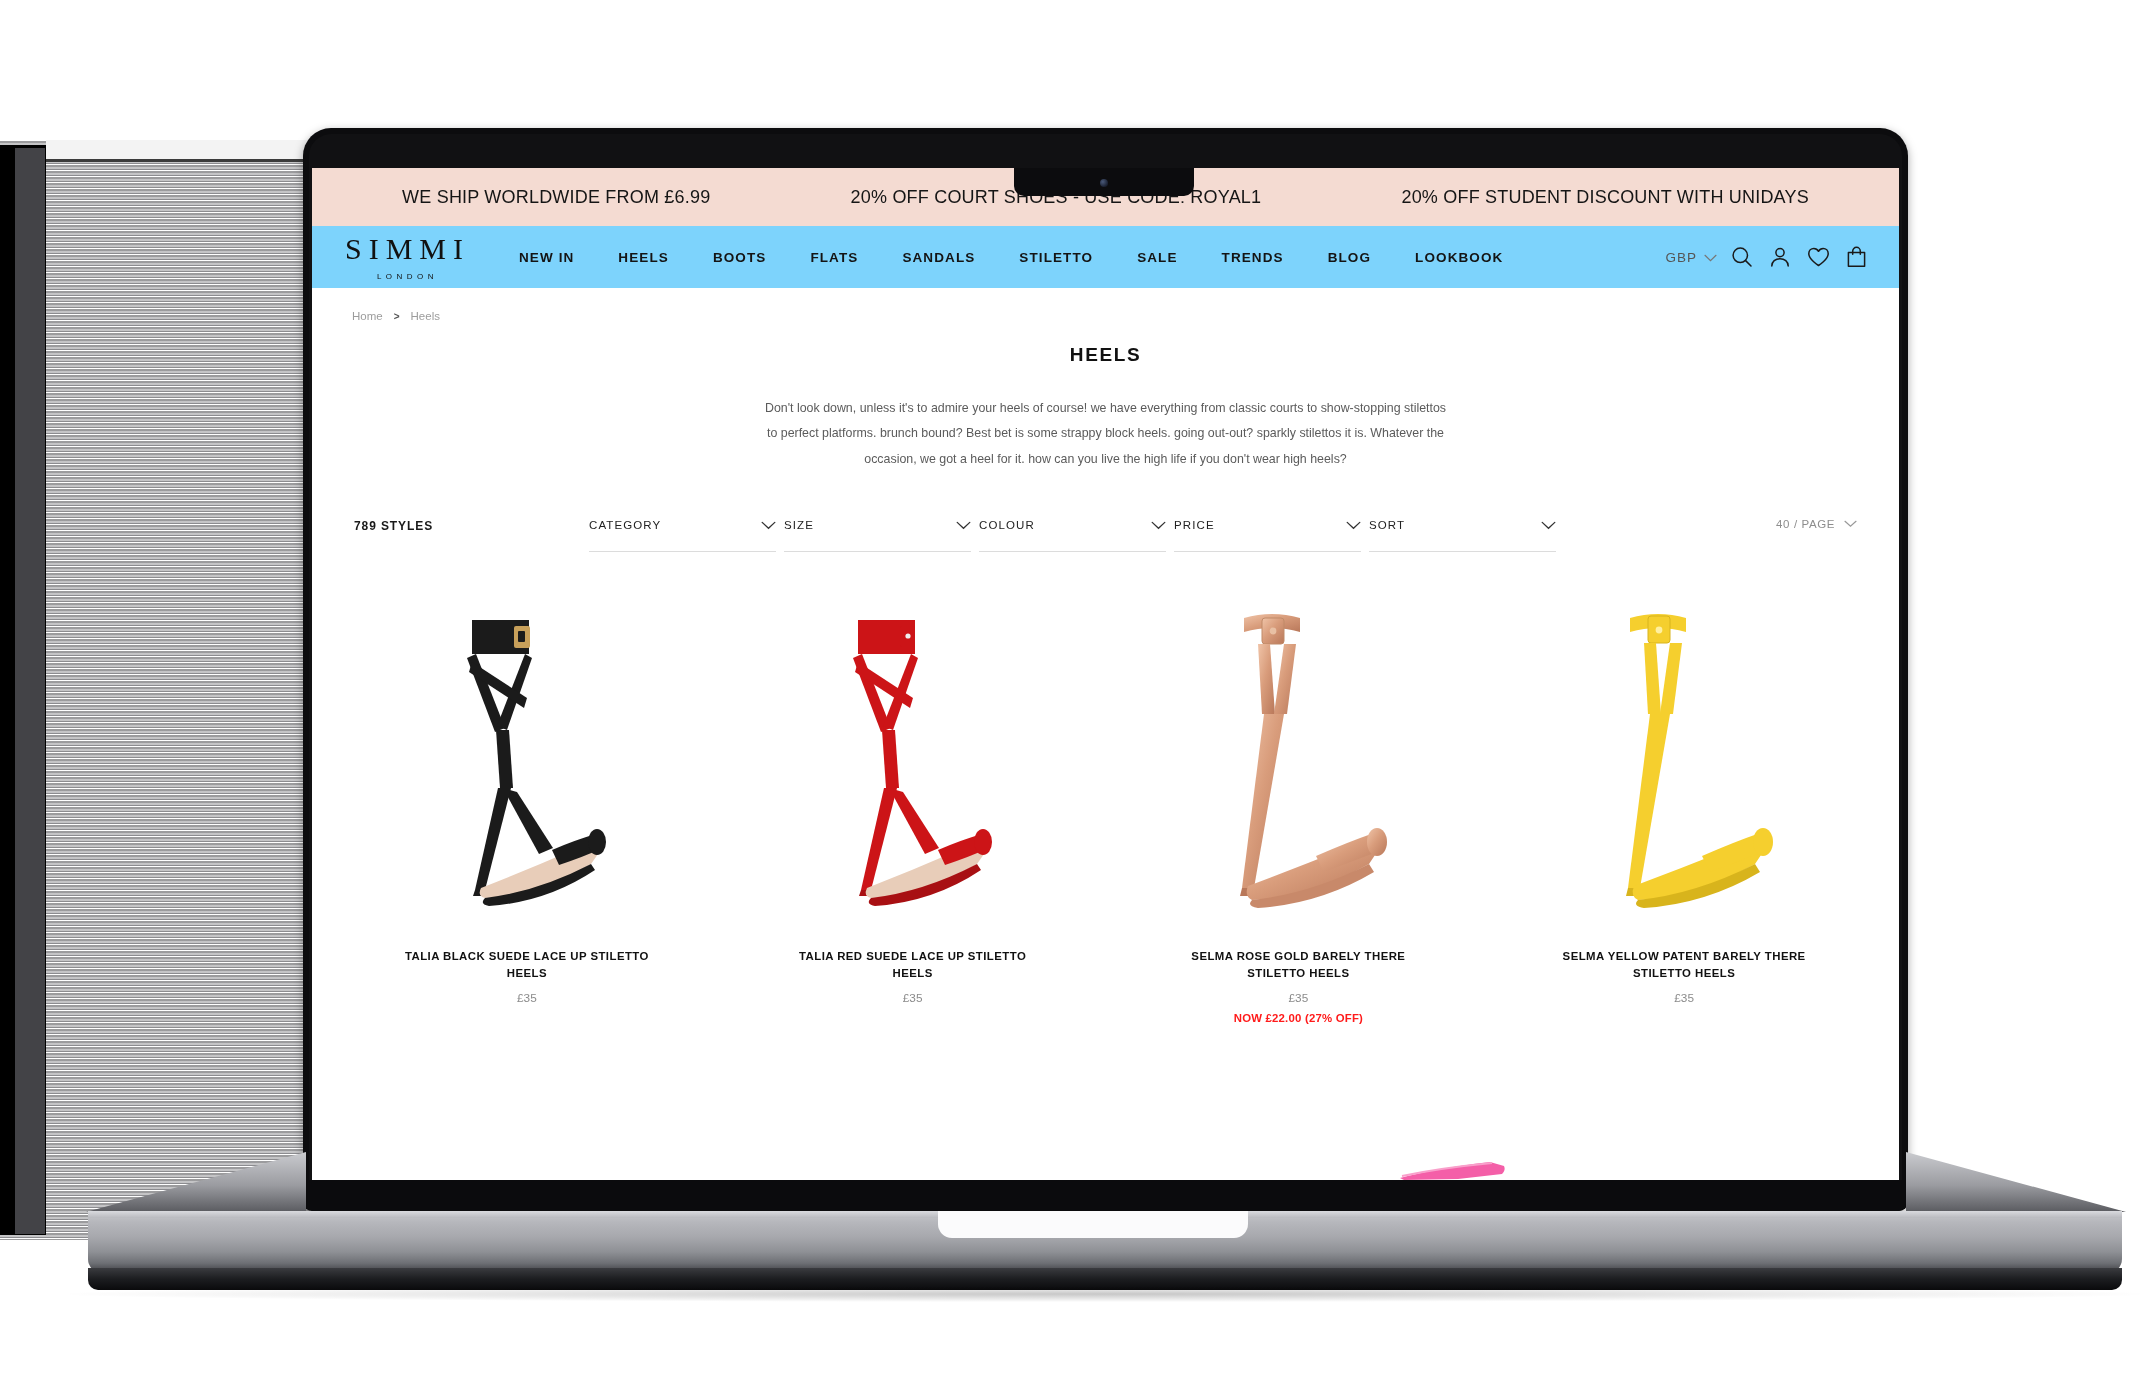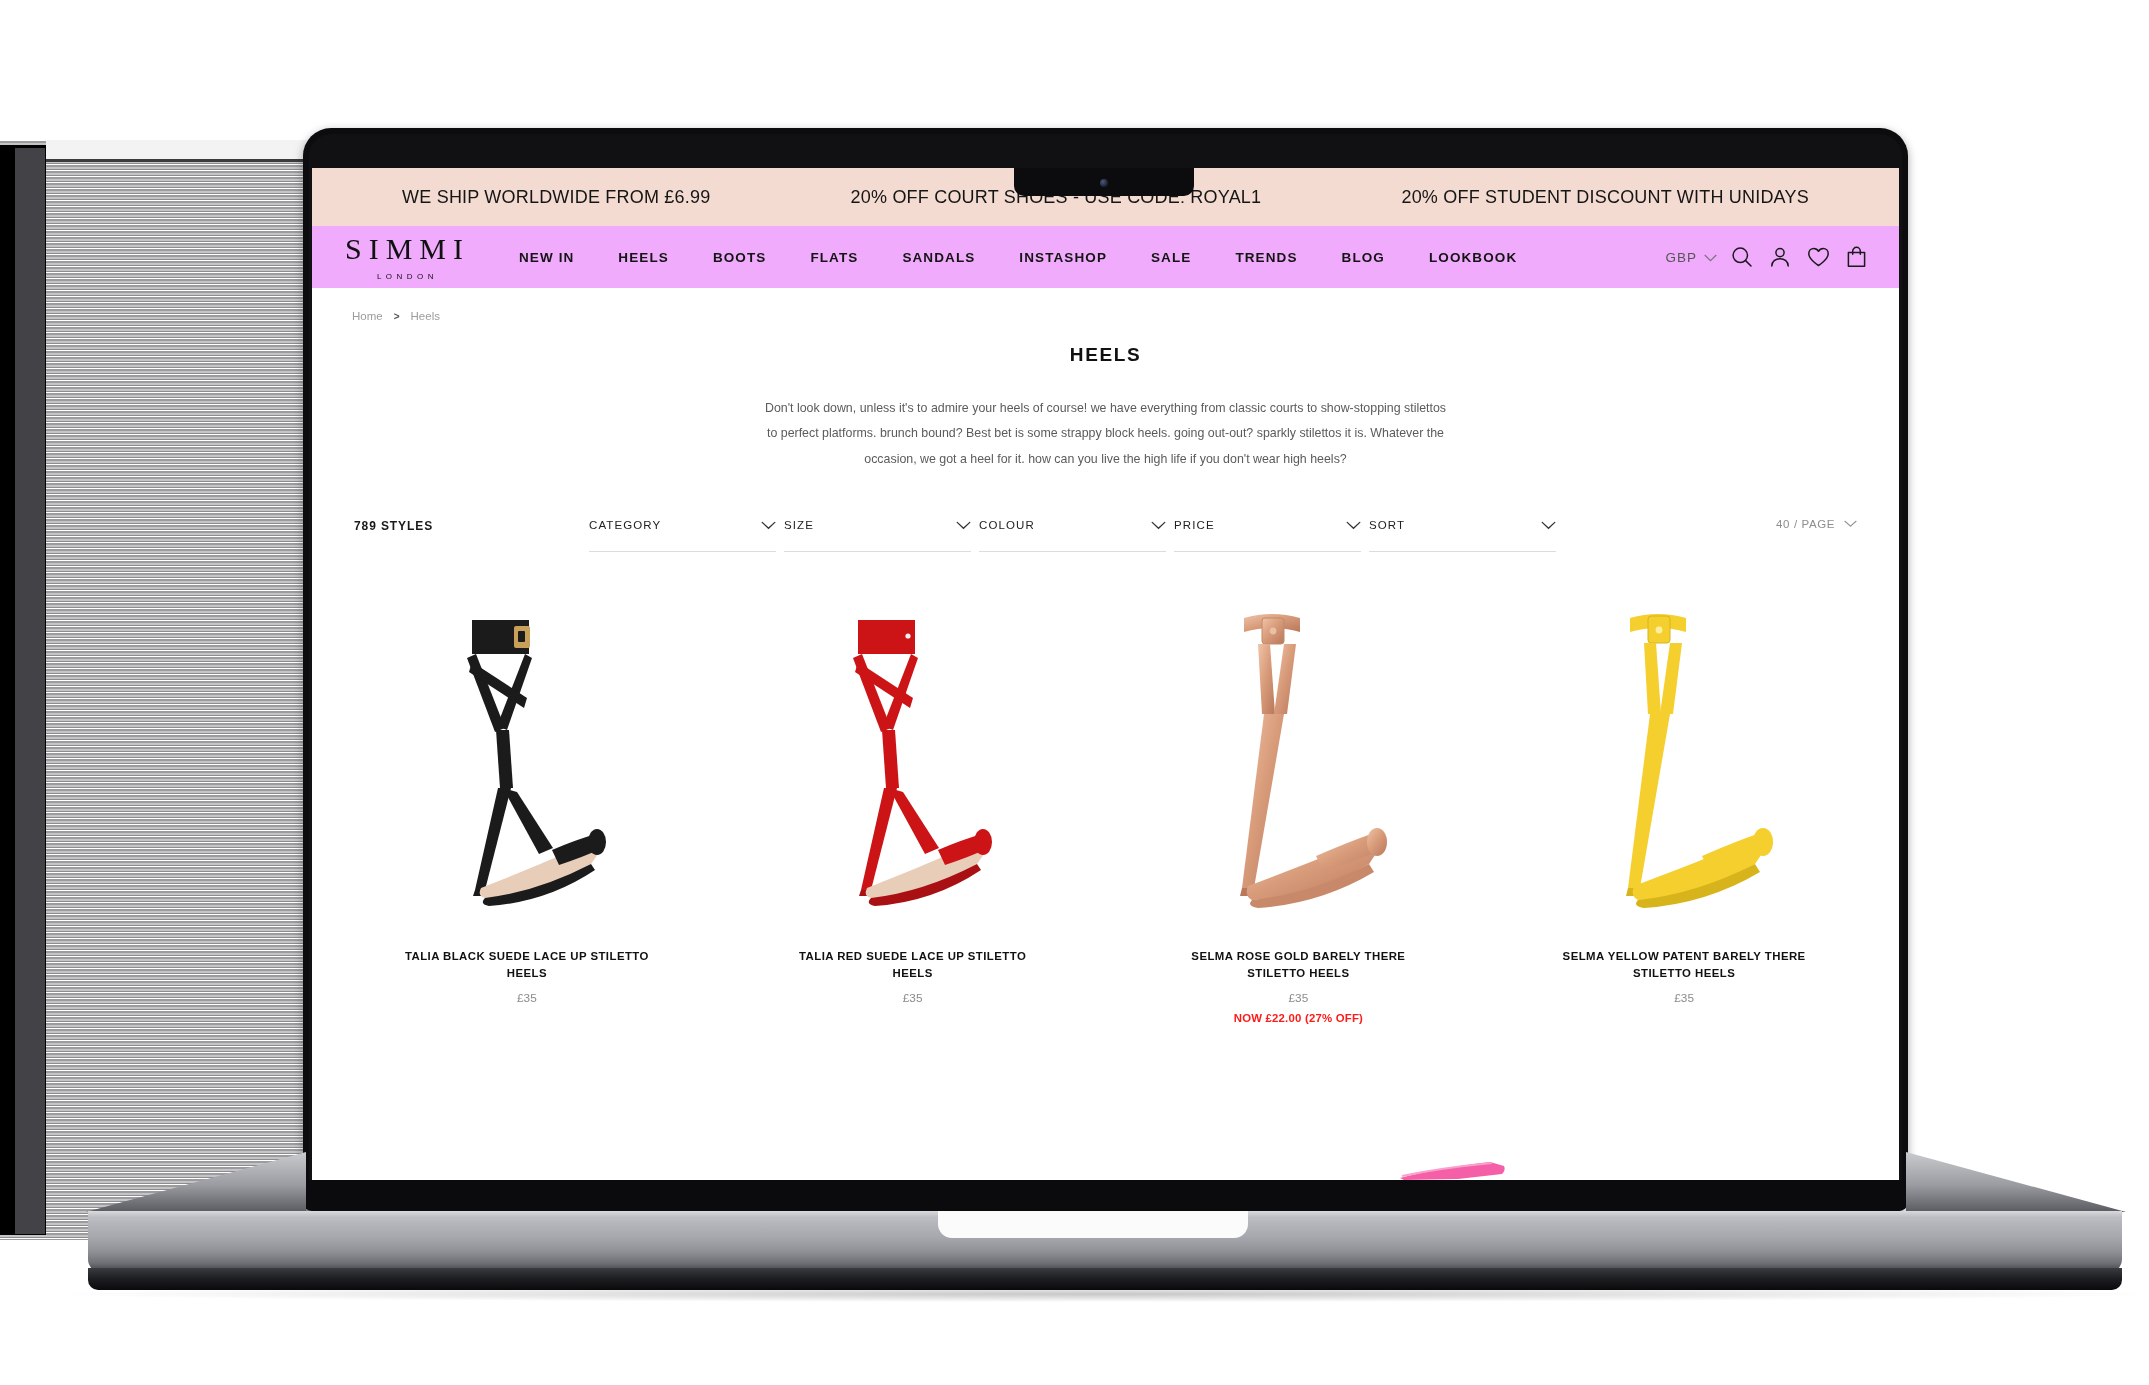--- a/index.html
+++ b/index.html
@@ -106,21 +106,21 @@
   .promo-bar {
     height: 58px; background: #f4dbd2; display: flex; align-items: center;
     justify-content: space-around; padding: 0 20px;
   }
   .promo-msg {
     font-size: 18px; color: #151515; letter-spacing: 0.2px; white-space: nowrap;
     font-family: "Liberation Sans", sans-serif;
   }
 
   .nav {
-    height: 62px; background: #f0abfc; display: flex; align-items: center;
+    height: 62px; background: #7dd3fc; display: flex; align-items: center;
     padding: 0 30px 0 28px;
   }
   .logo { display: flex; flex-direction: column; align-items: center; width: 135px; }
   .logo-main {
     font-family: "Liberation Serif", serif; font-size: 30px; letter-spacing: 7px;
     color: #111; font-weight: 400; line-height: 1;
   }
   .logo-sub {
     font-size: 8px; letter-spacing: 4.5px; color: #111; margin-top: 8px;
   }
@@ -220,21 +220,21 @@
       <div class="logo">
         <div class="logo-main">SIMMI</div>
         <div class="logo-sub">LONDON</div>
       </div>
       <div class="nav-links">
         <div class="nav-link">NEW IN</div>
         <div class="nav-link">HEELS</div>
         <div class="nav-link">BOOTS</div>
         <div class="nav-link">FLATS</div>
         <div class="nav-link">SANDALS</div>
-        <div class="nav-link">INSTASHOP</div>
+        <div class="nav-link">STILETTO</div>
         <div class="nav-link">SALE</div>
         <div class="nav-link">TRENDS</div>
         <div class="nav-link">BLOG</div>
         <div class="nav-link">LOOKBOOK</div>
       </div>
       <div class="nav-right">
         <div class="currency">
           <span class="currency-label">GBP</span>
           <span>
             <svg width="13" height="8" viewBox="0 0 13 8">

